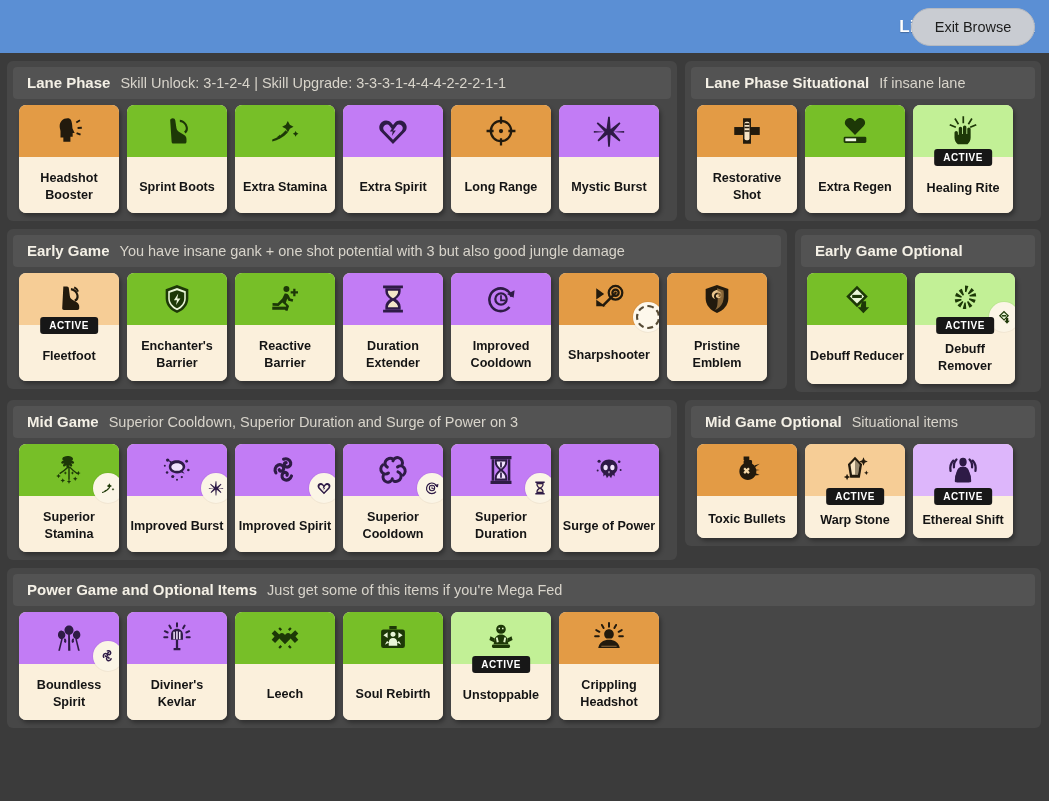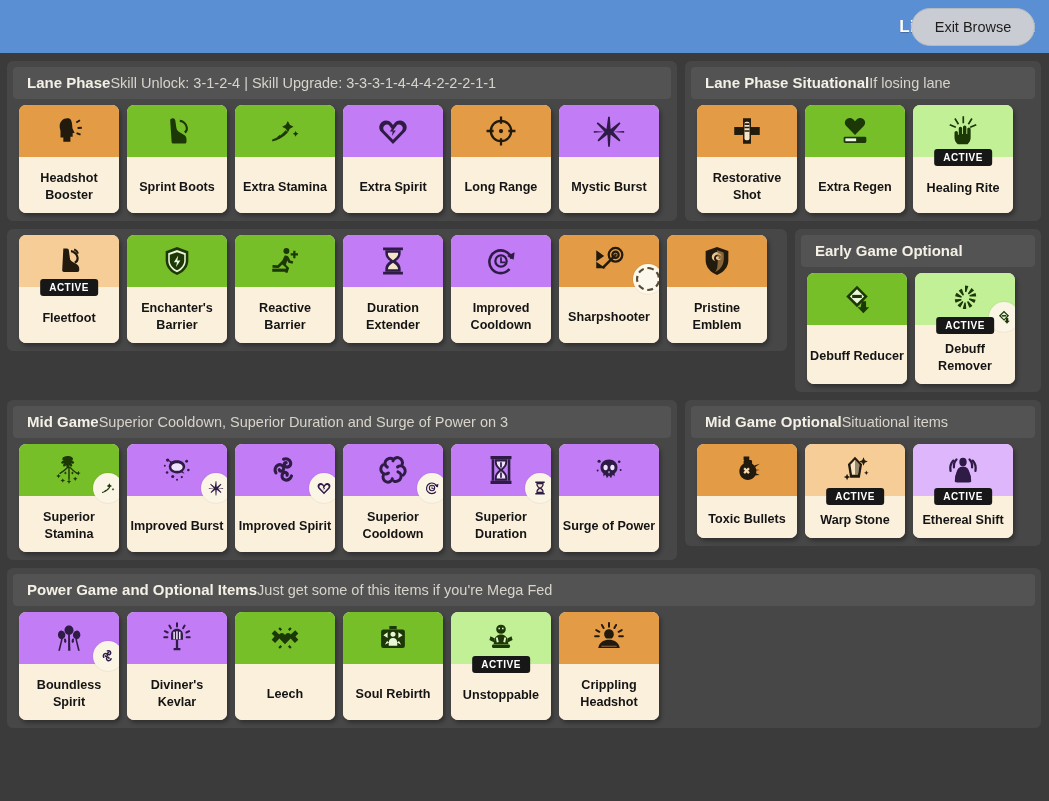--- a/index.html
+++ b/index.html
@@ -46,21 +46,21 @@
   .panel {
     background: #474747;
     border-radius: 6px;
     padding: 6px 6px 8px 6px;
   }
 
   .panel-head {
     background: #535353;
     border-radius: 4px;
     padding: 7px 10px 8px 14px;
-    display: flex; align-items: baseline; 
+    display: flex; align-items: baseline; gap: 10px;
     margin-bottom: 6px;
   }
   .panel-title {
     color: #f4f0e6;
     font-size: 15px;
     font-weight: bold;
     white-space: nowrap;
   }
   .panel-sub {
     color: #d8d4cb;
@@ -212,21 +212,21 @@
                 <path fill="#2e1b46" d="M11.4 2h1.2l.5 8 .1.6.5-.4 5.6-4.4.8.9-4.6 5.4-.4.5.6-.1 7.0-.5v1.2l-7.0-.5-.6-.1.4.5 4.6 5.4-.8.9-5.6-4.4-.5-.4-.1.6-.5 8h-1.2l-.5-8-.1-.6-.5.4-5.6 4.4-.8-.9 4.6-5.4.4-.5-.6.1-7.0.5v-1.2l7.0.5.6.1-.4-.5L3.3 6.7l.8-.9 5.6 4.4.5.4.1-.6z"></path>
               </svg>
             </div>
             <div class="card-label">Mystic Burst</div>
           </div>
         </div>
       </div>
       <div class="panel" style="width: 356px;">
         <div class="panel-head">
           <span class="panel-title">Lane Phase Situational</span>
-          <span class="panel-sub">If losing lane</span>
+          <span class="panel-sub">If insane lane</span>
         </div>
         <div class="items">
           <div class="card">
             <div class="card-icon bg-orange">
               <svg viewBox="0 0 24 24" xmlns="http://www.w3.org/2000/svg">
                 <rect x="3" y="9.2" width="18" height="5.6" fill="#221a0d"></rect>
                 <rect x="9.2" y="3" width="5.6" height="18" fill="#221a0d"></rect>
                 <rect x="10.2" y="5.5" width="3.6" height="13" rx="1.2" fill="#f6e4c6"></rect>
                 <path fill="#221a0d" d="M10.2 6.6h3.6v1.1h-3.6zM10.2 9h3.6v1.1h-3.6zM10.2 11.4h3.6v1.1h-3.6z"></path>
               </svg>
@@ -251,20 +251,24 @@
               </svg>
               <div class="badge-active">ACTIVE</div>
             </div>
             <div class="card-label">Healing Rite</div>
           </div>
         </div>
       </div>
     </div>
     <div class="row">
       <div class="panel" style="width: 780px;">
+        <div class="panel-head">
+          <span class="panel-title">Early Game</span>
+          <span class="panel-sub">You have insane gank + one shot potential with 3 but also good jungle damage</span>
+        </div>
         <div class="items">
           <div class="card has-active">
             <div class="card-icon bg-orange-light">
               <svg viewBox="0 0 24 24" xmlns="http://www.w3.org/2000/svg">
                 <path fill="#221a0d" d="M8 3.2h2.6c.7 0 1.2.5 1.3 1.2l.7 5.4c.1 1.1.8 2.1 1.8 2.7l3.3 2c.9.6 1.5 1.6 1.5 2.7v1.4c0 .7-.6 1.2-1.2 1.2H8.4c-.7 0-1.2-.5-1.2-1.2z"></path>
                 <path fill="#221a0d" d="M13.4 4.2c2.8.5 4.7 2.3 5.3 4.9.5 2.2-.4 4-2.2 4.9l-.8-1.4c1.2-.6 1.8-1.7 1.5-3.2-.4-1.9-1.7-3.1-3.9-3.6zM16 3.2c1.6.8 2.6 2 3 3.4l-1.3.4c-.3-1.1-1.1-2-2.4-2.6z"></path>
               </svg>
               <div class="badge-active">ACTIVE</div>
             </div>
             <div class="card-label">Fleetfoot</div>

